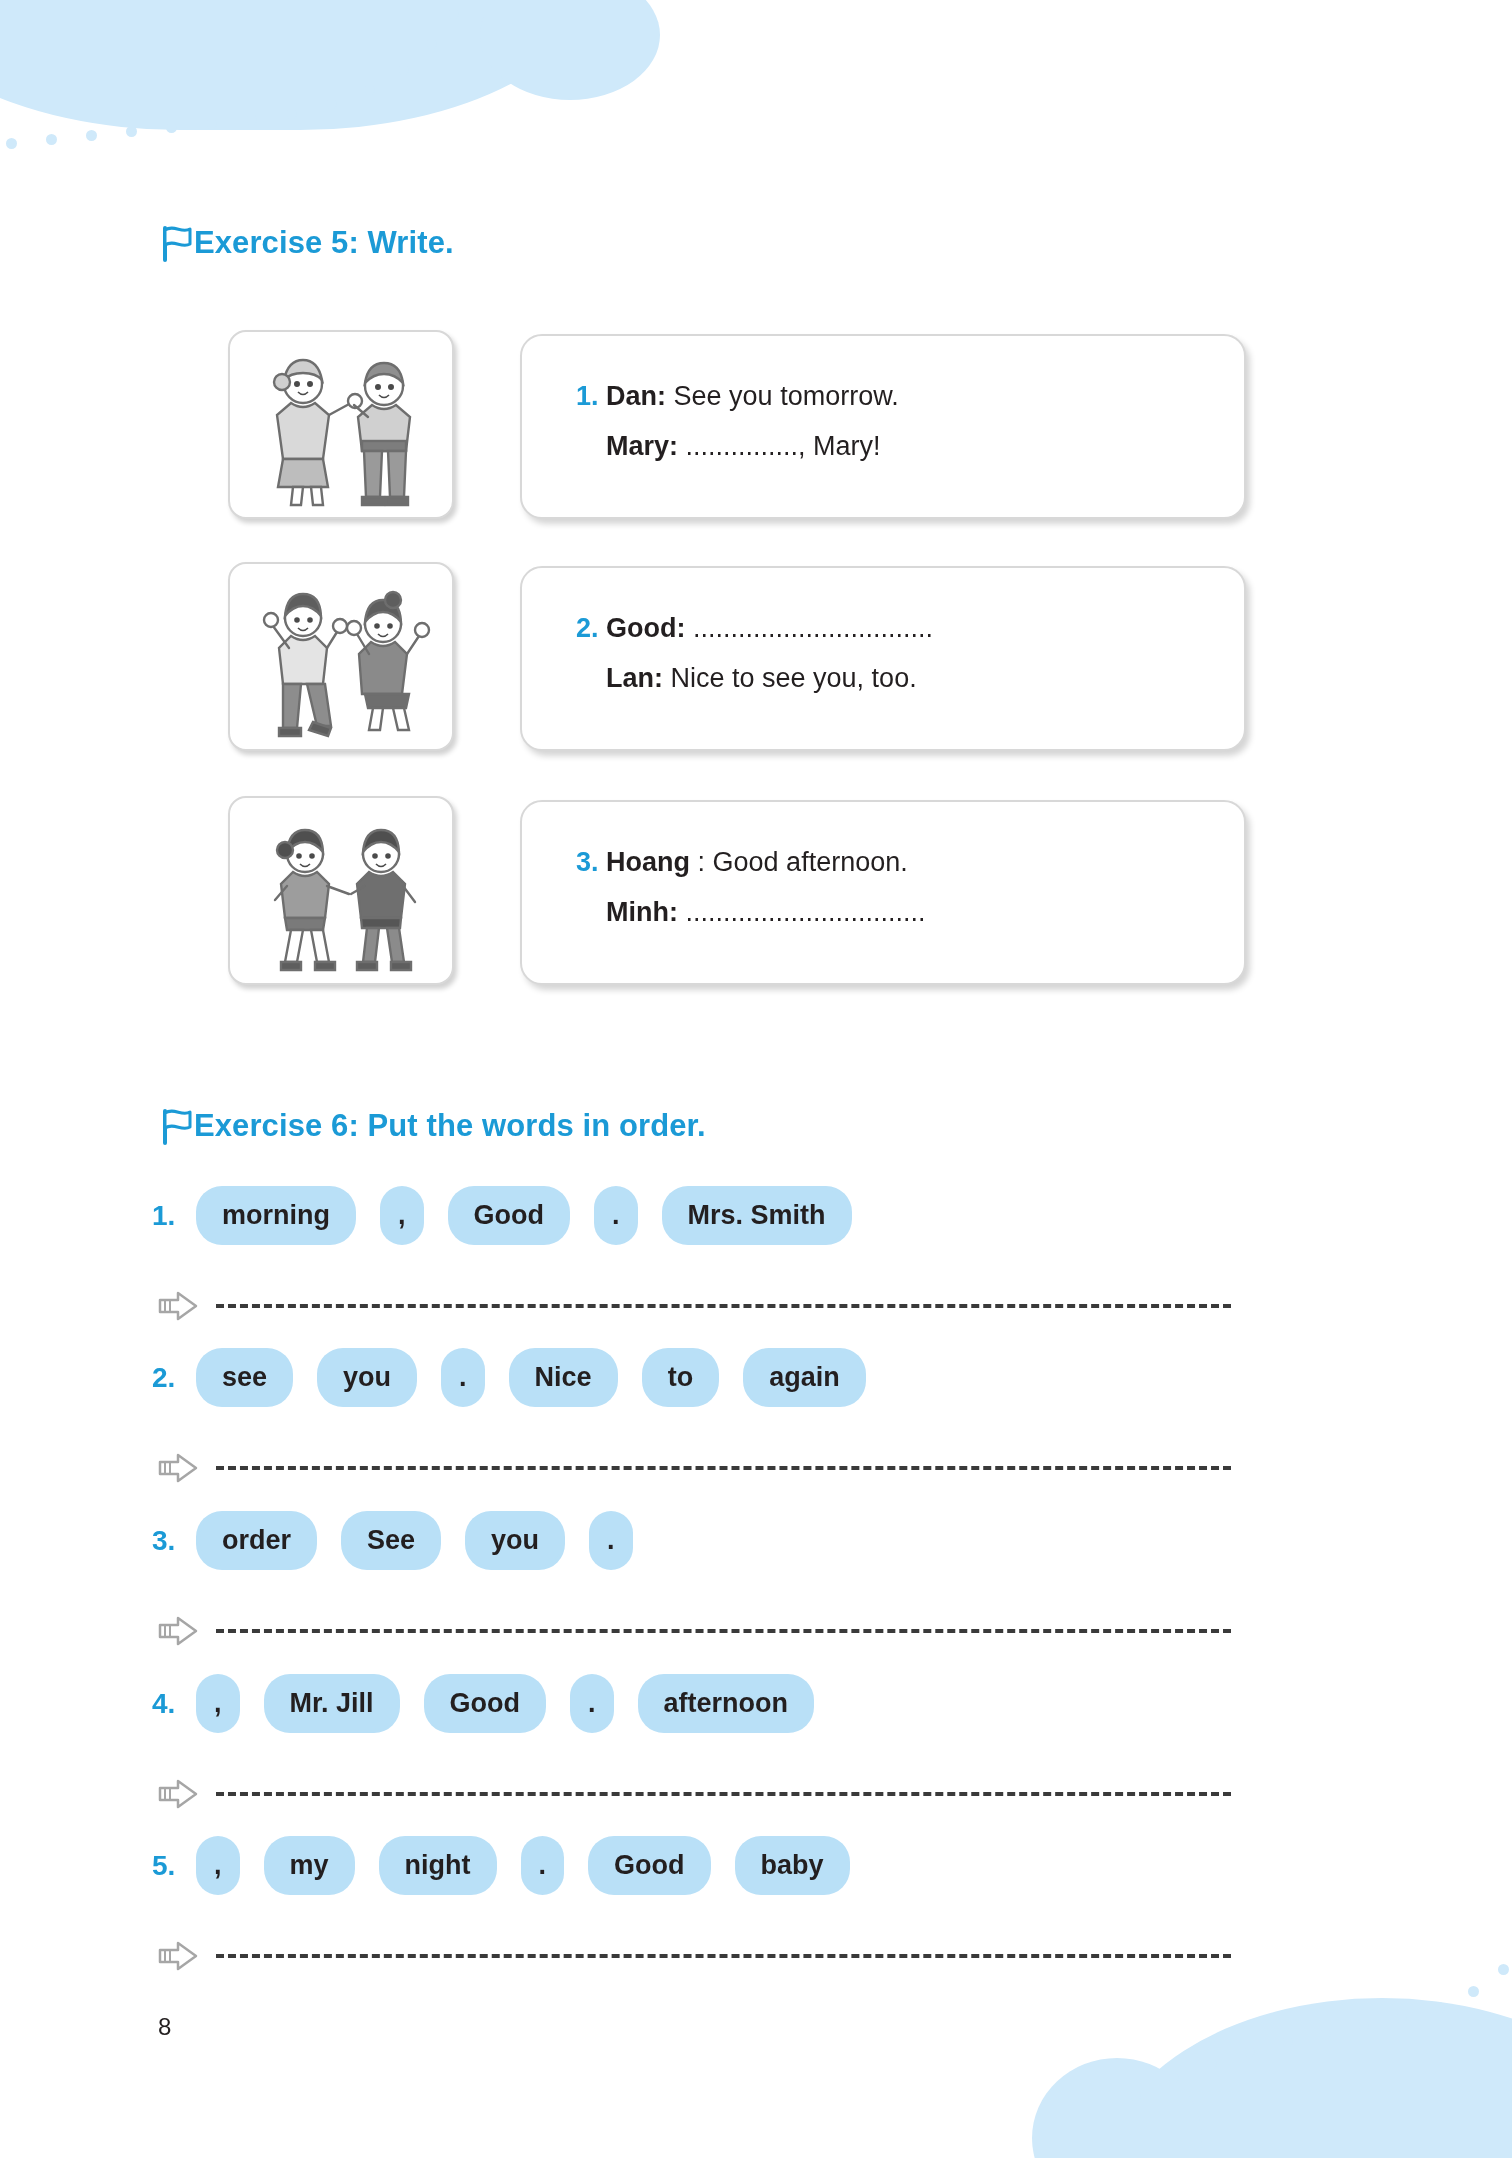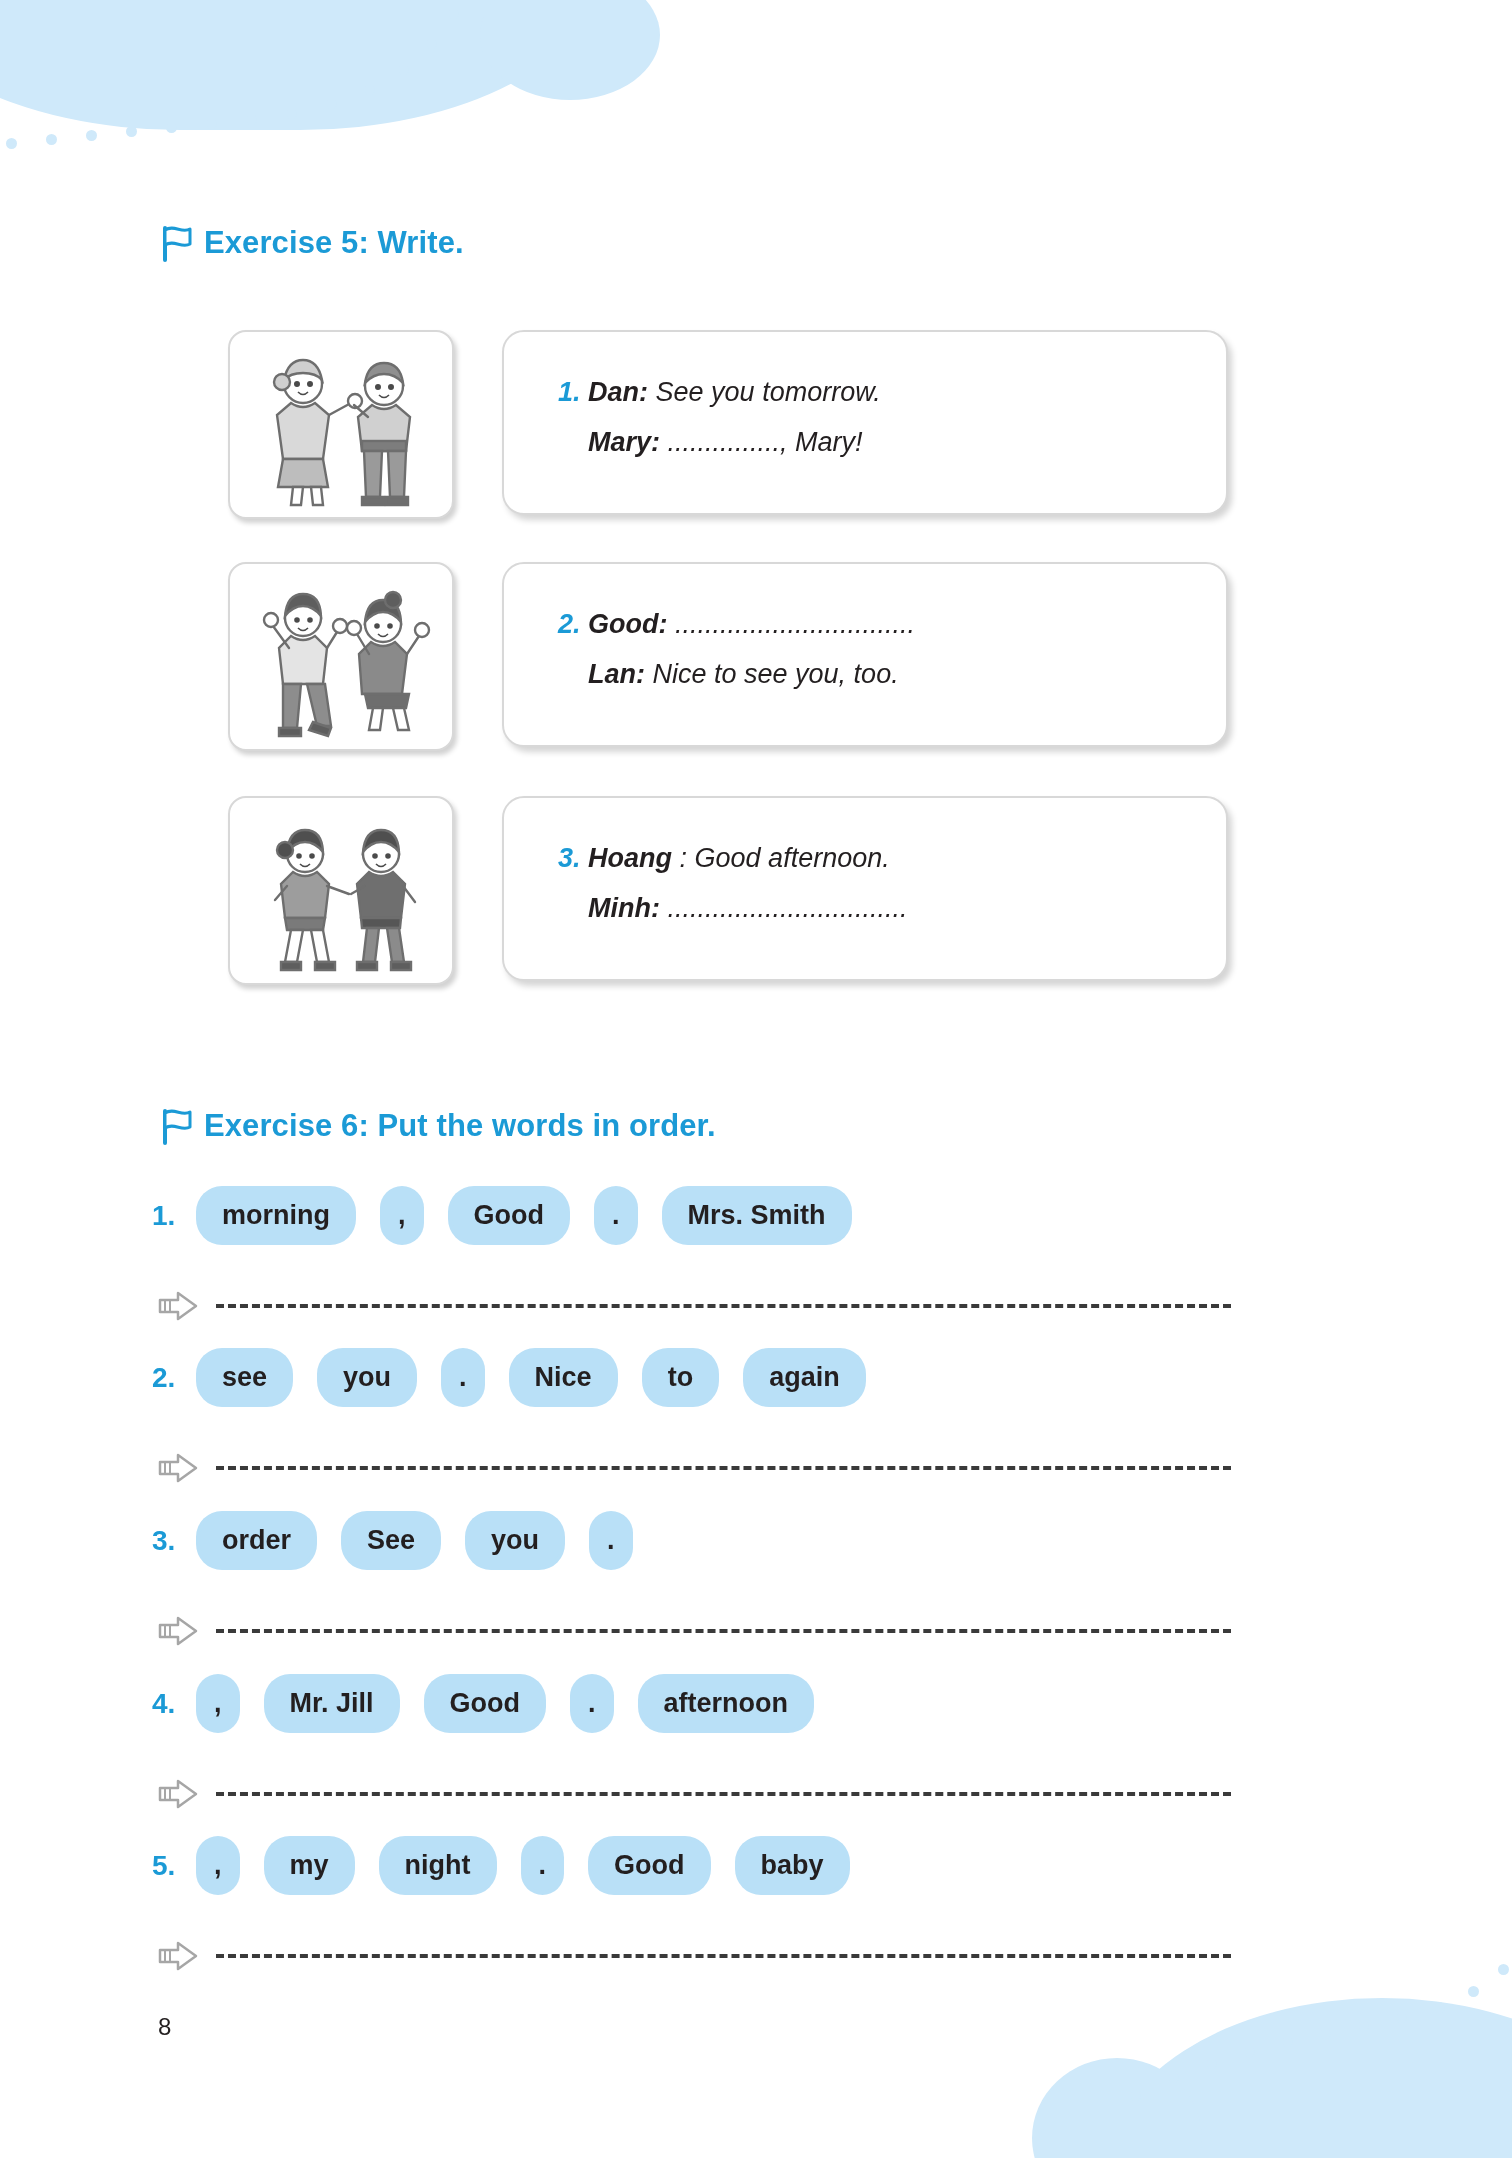--- a/index.html
+++ b/index.html
@@ -72,39 +72,37 @@
   
   .page {
     position: absolute;
     inset: 0;
   }
 
   .ex-heading {
     position: absolute;
     display: flex;
     align-items: center;
-    gap: 10px;
     color: #1b9ad6;
     font-size: 31px;
     font-weight: bold;
     letter-spacing: .1px;
   }
   .flag-icon {
     width: 42px;
     height: 42px;
     flex: 0 0 42px;
   }
 
   
   .dialog-row {
     position: absolute;
     display: flex;
-    align-items: flex-start;
-    gap: 48px;
-    font-style: italic;
+    align-items: flex-end;
+    gap: 66px;
   }
   .pic-frame {
     width: 222px;
     height: 185px;
     border: 2px solid #d8d8d8;
     border-radius: 18px;
     background: #fff;
     box-shadow: 3px 4px 5px rgba(0,0,0,.18);
     display: flex;
     align-items: center;

